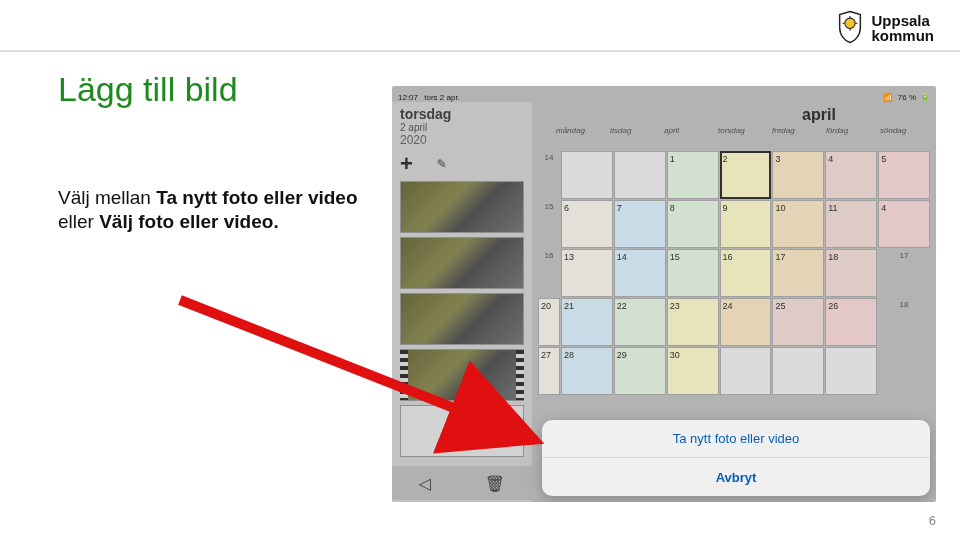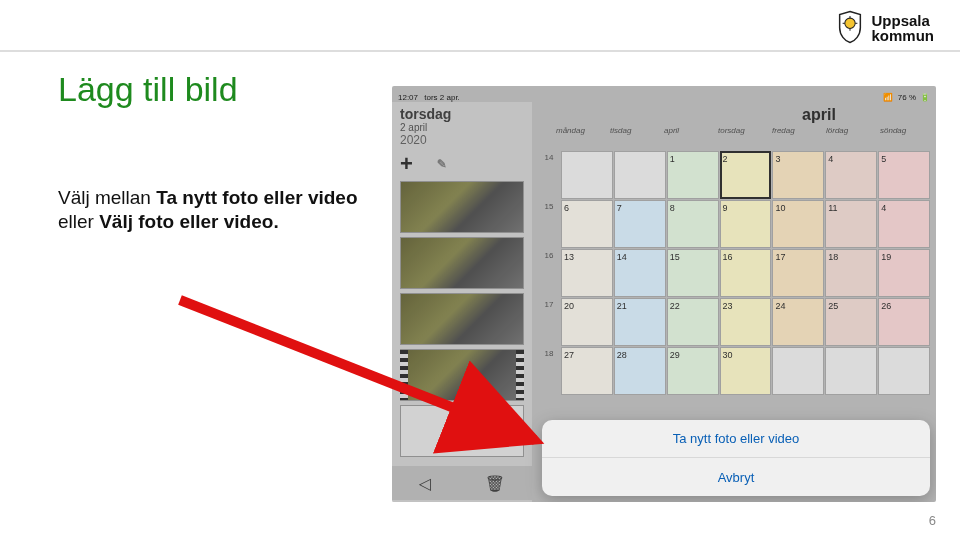--- a/index.html
+++ b/index.html
@@ -41,21 +41,21 @@
   .cell { border:1px solid #aaa; font-size:9px; color:#333; padding:2px; position:relative;}
   .cell.empty{ background:#e9e9e9;}
   .c-mon{background:#f2efe6;} .c-tue{background:#d6e9f6;} .c-wed{background:#e0f0dc;} .c-thu{background:#f6f2c7;} .c-fri{background:#f3e1c1;} .c-sat{background:#ecd8d2;} .c-sun{background:#f3d4d4;}
   .cell.today{ outline:2px solid #333; outline-offset:-2px;}
   .nav-bottom { position:absolute; bottom:2px; left:0; right:0; height:34px; display:flex; align-items:center; justify-content:space-between; padding:0 12px;}
   .nav-bottom .arrow{ font-size:22px; color:#555; transform:scaleX(1.3);}
   .globe{ font-size:16px; color:#444;}
 
   .sheet { position:absolute; bottom:6px; left:150px; width:388px; background:#fff; border-radius:10px; box-shadow:0 4px 16px rgba(0,0,0,.25); overflow:hidden;}
   .sheet .row { height:38px; display:flex; align-items:center; justify-content:center; font-size:13px; color:#0a66c2; border-bottom:1px solid #e6e6e6;}
-  .sheet .row:last-child{border-bottom:none; font-weight:400;}
+  .sheet .row:last-child{border-bottom:none; font-weight:700;}
 
   .arrow-ann { position:absolute; top:280px; left:170px; width:420px; height:200px; pointer-events:none;}
 </style>
 </head>
 <body>
 
 <div class="logo">
   <svg viewBox="0 0 40 46">
     <path d="M20 2 L34 6 V24 C34 34 27 42 20 44 C13 42 6 34 6 24 V6 Z" fill="none" stroke="#222" stroke-width="2"></path>
     <circle cx="20" cy="18" r="7" fill="#f4c430" stroke="#222" stroke-width="1.4"></circle>
@@ -147,21 +147,20 @@
         <div class="cell c-fri">10</div>
         <div class="cell c-sat">11</div>
         <div class="cell c-sun">4</div>
         <div class="wk">16</div>
         <div class="cell c-mon">13</div>
         <div class="cell c-tue">14</div>
         <div class="cell c-wed">15</div>
         <div class="cell c-thu">16</div>
         <div class="cell c-fri">17</div>
         <div class="cell c-sat">18</div>
-        <div class="cell c-sun">19</div>
         <div class="wk">17</div>
         <div class="cell c-mon">20</div>
         <div class="cell c-tue">21</div>
         <div class="cell c-wed">22</div>
         <div class="cell c-thu">23</div>
         <div class="cell c-fri">24</div>
         <div class="cell c-sat">25</div>
         <div class="cell c-sun">26</div>
         <div class="wk">18</div>
         <div class="cell c-mon">27</div>

